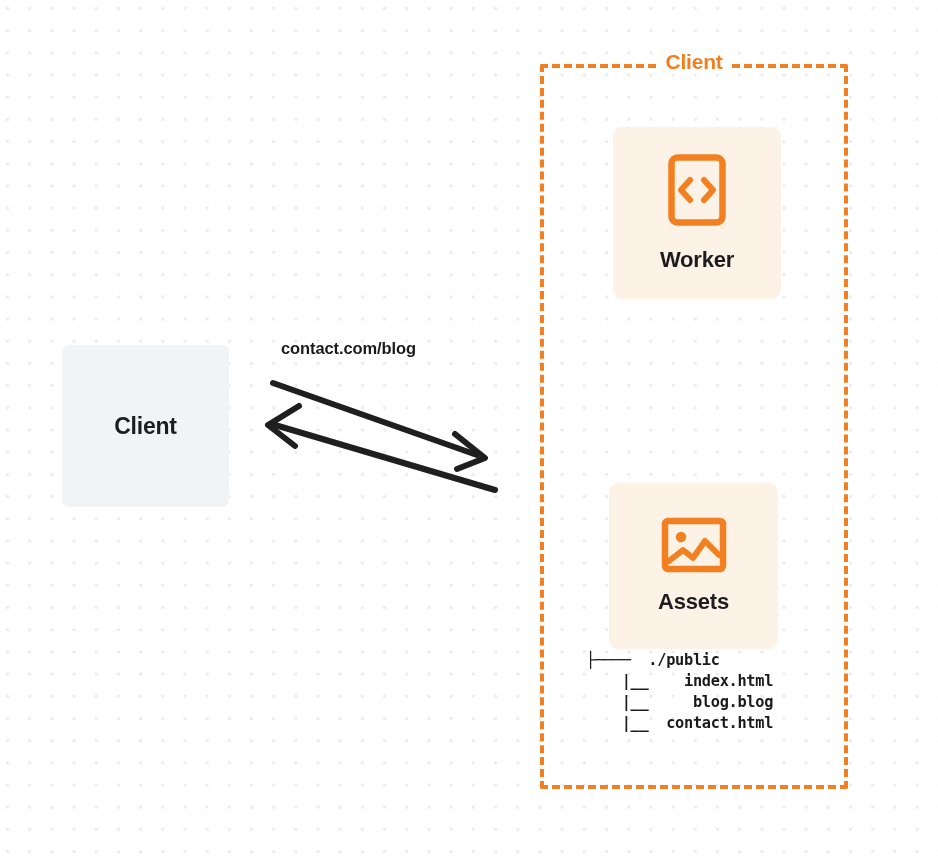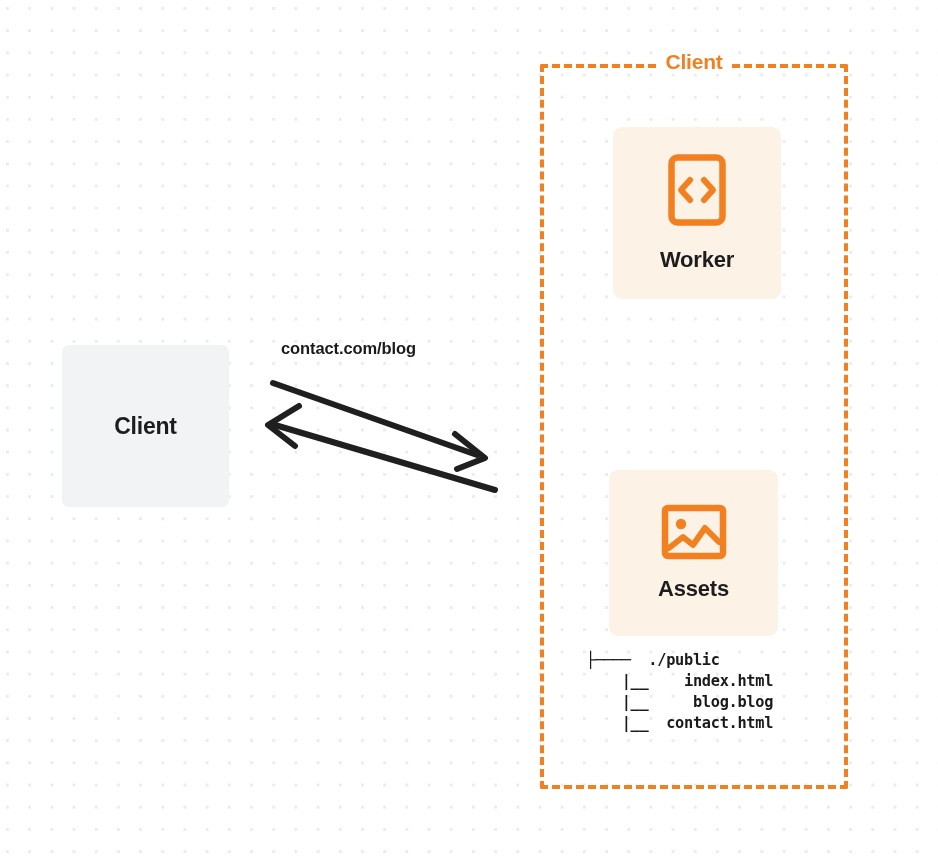--- a/index.html
+++ b/index.html
@@ -111,21 +111,21 @@
   #worker-node {
     left: 613px;
     top: 127px;
     width: 168px;
     height: 172px;
     background: #FDF2E6;
     border-radius: 9px;
   }
   #assets-node {
     left: 609px;
-    top: 470px;
+    top: 483px;
     width: 169px;
     height: 166px;
     background: #FDF2E6;
     border-radius: 9px;
   }
   .node-icon {
     display: block;
     margin-bottom: 16px;
   }
   .node-label {

